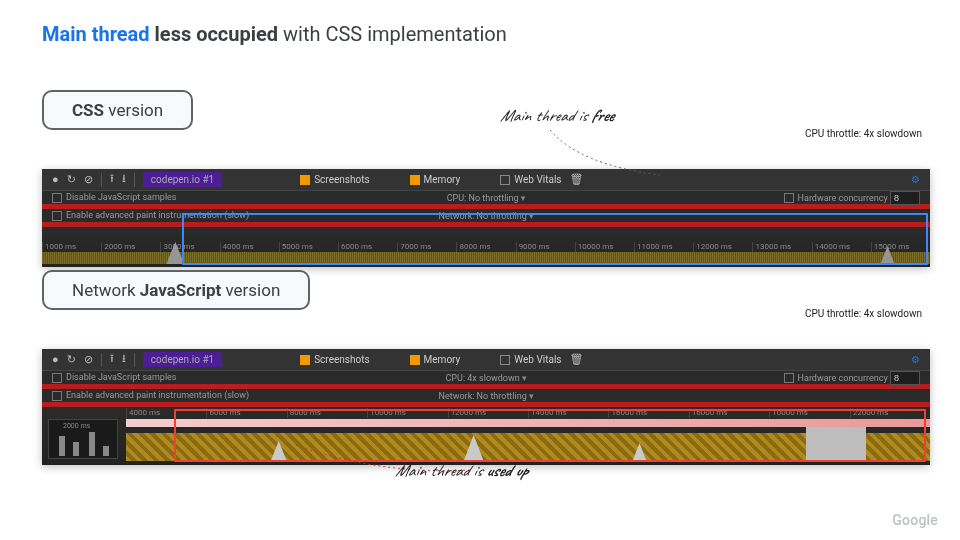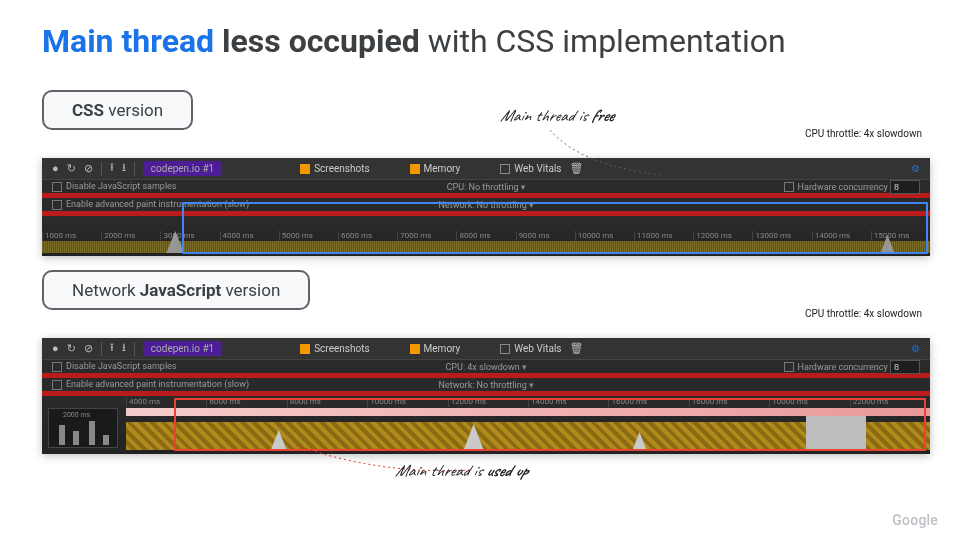--- a/index.html
+++ b/index.html
@@ -5,37 +5,37 @@
   * { box-sizing: border-box; margin: 0; padding: 0; }
   body {
     width: 960px; height: 540px;
     background: #fff;
     font-family: 'Google Sans', -apple-system, BlinkMacSystemFont, 'Segoe UI', Roboto, sans-serif;
     position: relative;
     overflow: hidden;
   }
   .slide-title {
     position: absolute; top: 22px; left: 42px;
-    font-size: 32px; font-weight: 400; color: #3c4043;
+    font-size: 20px; font-weight: 400; color: #3c4043;
   }
   .slide-title .t-blue { color: #1a73e8; font-weight: 700; }
   .slide-title .t-bold { font-weight: 700; }
 
   .section { position: absolute; left: 42px; right: 30px; }
   .section.css { top: 90px; }
   .section.js  { top: 270px; }
 
   .pill {
     display: inline-block;
     padding: 8px 28px;
     border: 2px solid #5f6368;
     border-radius: 10px;
     font-size: 17px; color: #3c4043;
     background: #f8f9fa;
-    margin-bottom: 12px;
+    margin-bottom: 23px;
   }
   .pill b { font-weight: 700; }
 
   .throttle-note {
     position: absolute; right: 8px; top: 38px;
     font-size: 10px; color: #202124;
   }
 
   .devtools {
     position: relative;

